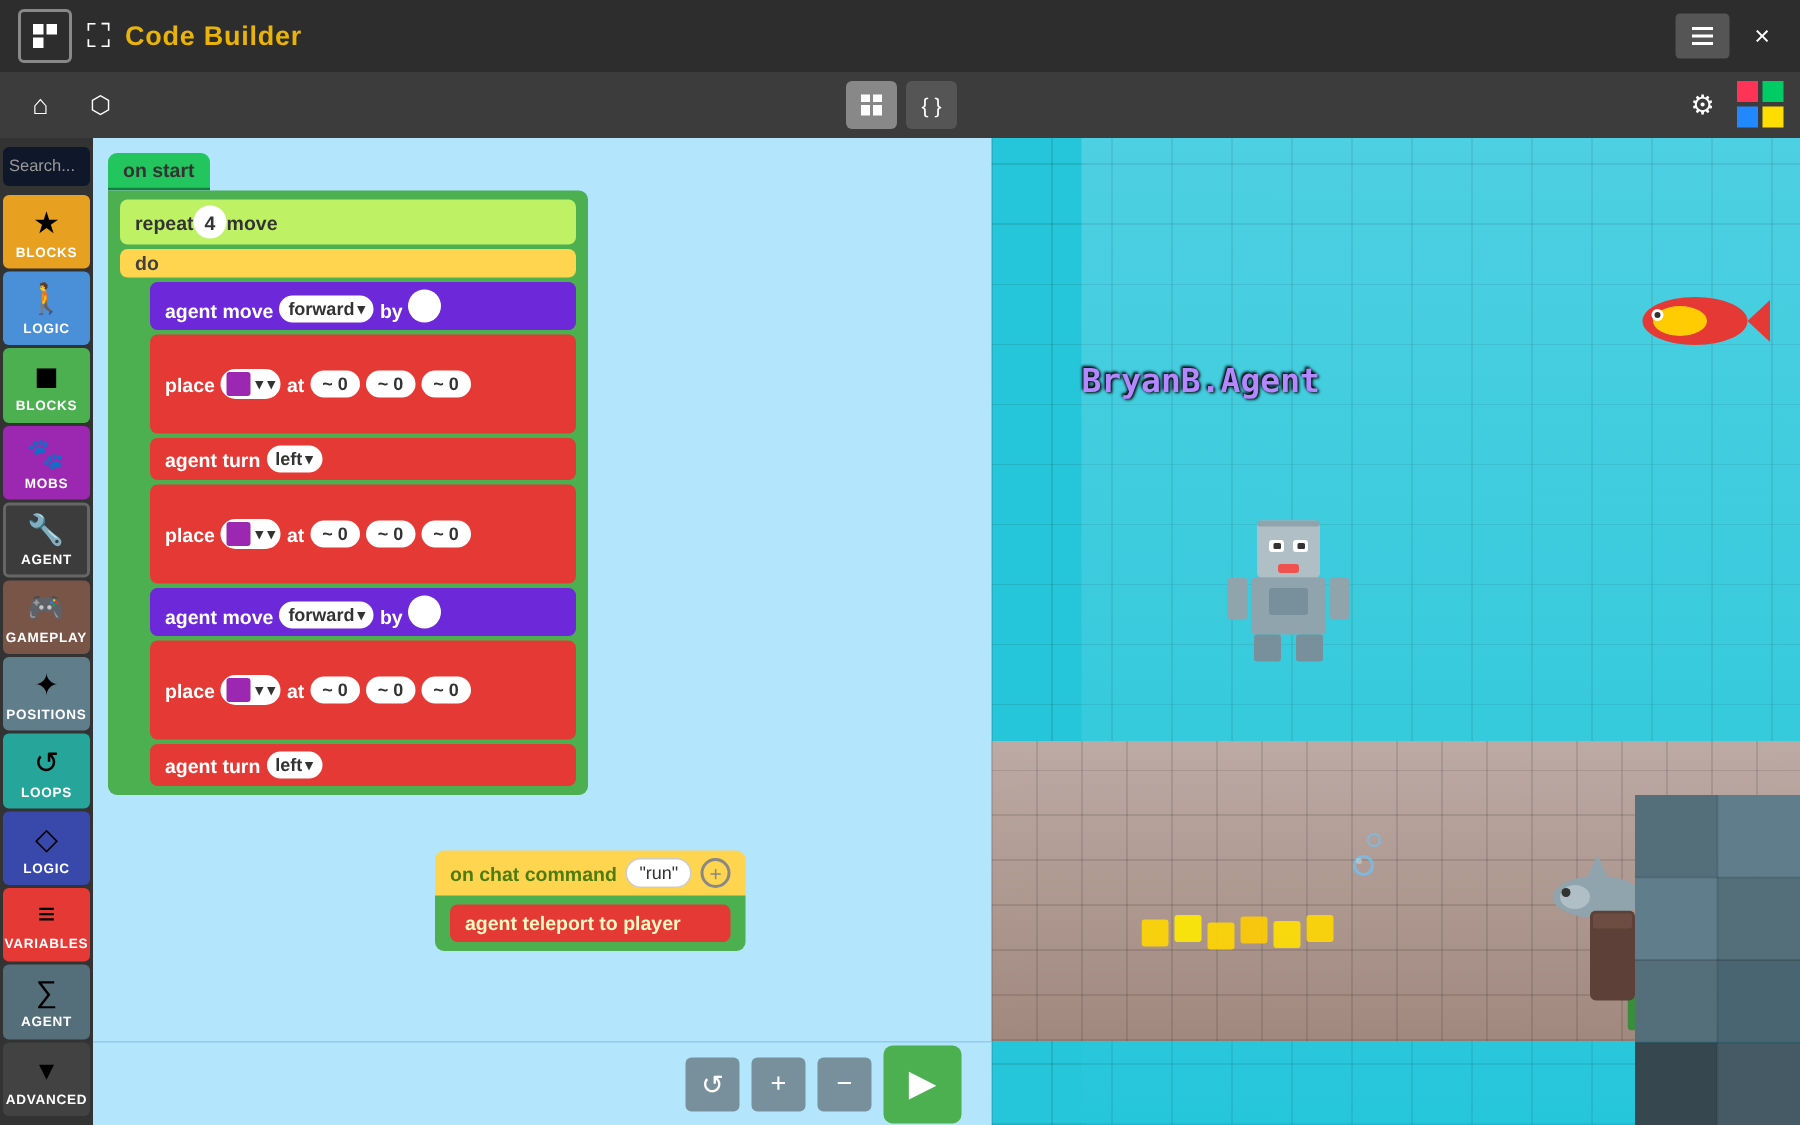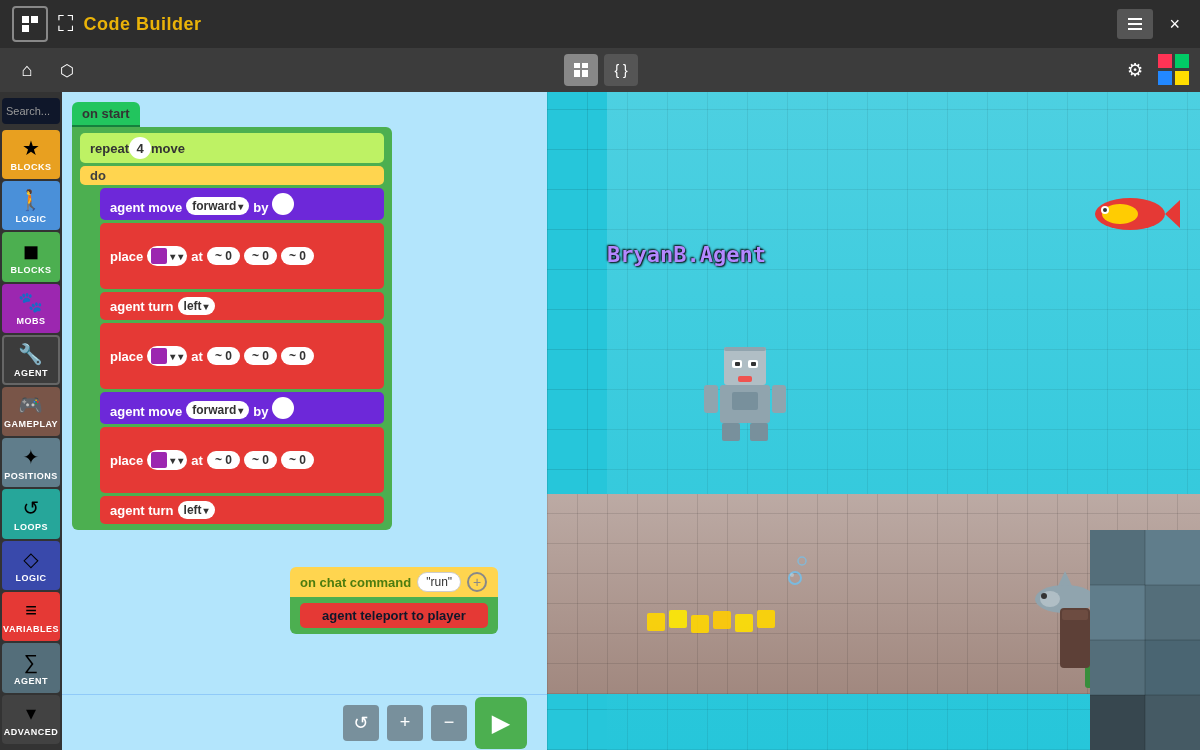--- a/index.html
+++ b/index.html
@@ -112,43 +112,43 @@
     }
     .block-dropdown {
       background: white; border-radius: 12px; padding: 2px 6px; font-size: 12px;
       color: #333; display: inline-flex; align-items: center; gap: 2px;
     }
     .block-dropdown::after { content: '▾'; font-size: 10px; }
     .block-purple-sq {
       width: 16px; height: 16px; background: #9c27b0; border-radius: 2px; display: inline-block;
     }
     .block-teleport {
-      background: #e53935; border-radius: 5px; padding: 5px 22px;
-      font-size: 13px; color: #0f172a; font-weight: bold; display: flex; align-items: center; gap: 4px;
+      background: #e53935; border-radius: 5px; padding: 5px 10px;
+      font-size: 13px; color: #fef9c3; font-weight: bold; display: flex; align-items: center; gap: 4px;
     }
     .block-string {
       background: white; border-radius: 12px; padding: 2px 8px; font-size: 12px;
       color: #333; border: none; display: inline-block;
     }
     .plus-btn {
       width: 20px; height: 20px; background: none; border: 2px solid #888; border-radius: 50%;
       color: #888; font-size: 14px; cursor: pointer; display: flex; align-items: center; justify-content: center;
     }
     .bb-btn {
       width: 36px; height: 36px; background: #78909c; border: none; border-radius: 4px;
       color: white; font-size: 18px; cursor: pointer; display: flex; align-items: center; justify-content: center;
     }
     .bb-play {
       width: 52px; height: 52px; background: #4caf50; border: none; border-radius: 6px;
       color: white; font-size: 24px; cursor: pointer; display: flex; align-items: center; justify-content: center;
     }
 
     
     .game-view {
-      width: 653px; flex-shrink: 0; position: relative; overflow: hidden;
+      width: 539px; flex-shrink: 0; position: relative; overflow: hidden;
       background: linear-gradient(180deg, #4fc3f7 0%, #81d4fa 40%, #b3e5fc 100%);
     }
 
     
     .mc-scene { width: 100%; height: 100%; position: relative; overflow: hidden; }
 
     
     .agent-nametag {
       position: absolute; top: 150px; left: 60px;
       color: #b388ff; font-size: 22px; font-weight: bold;

